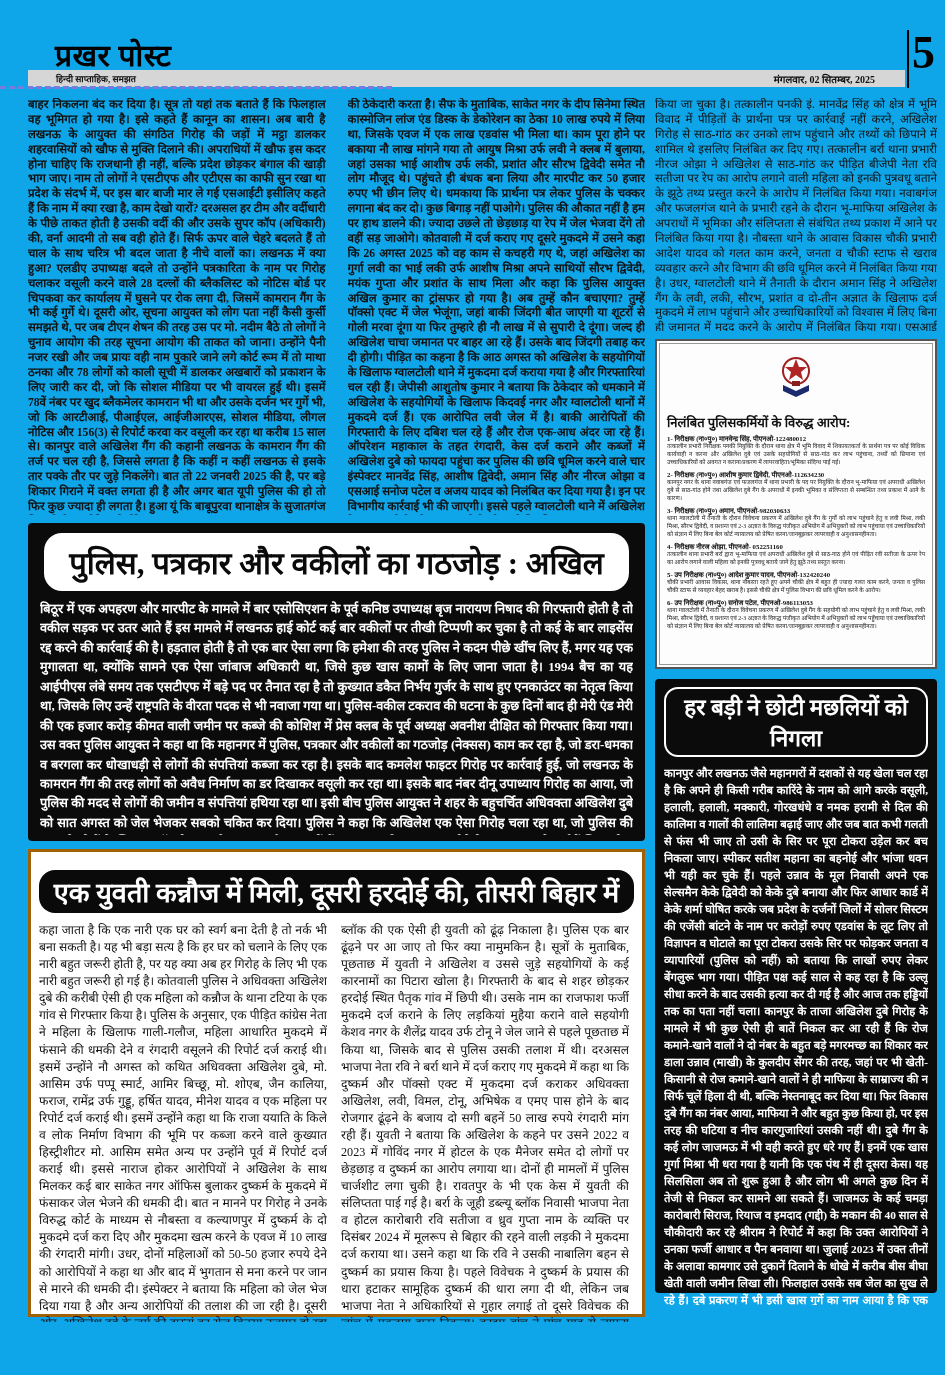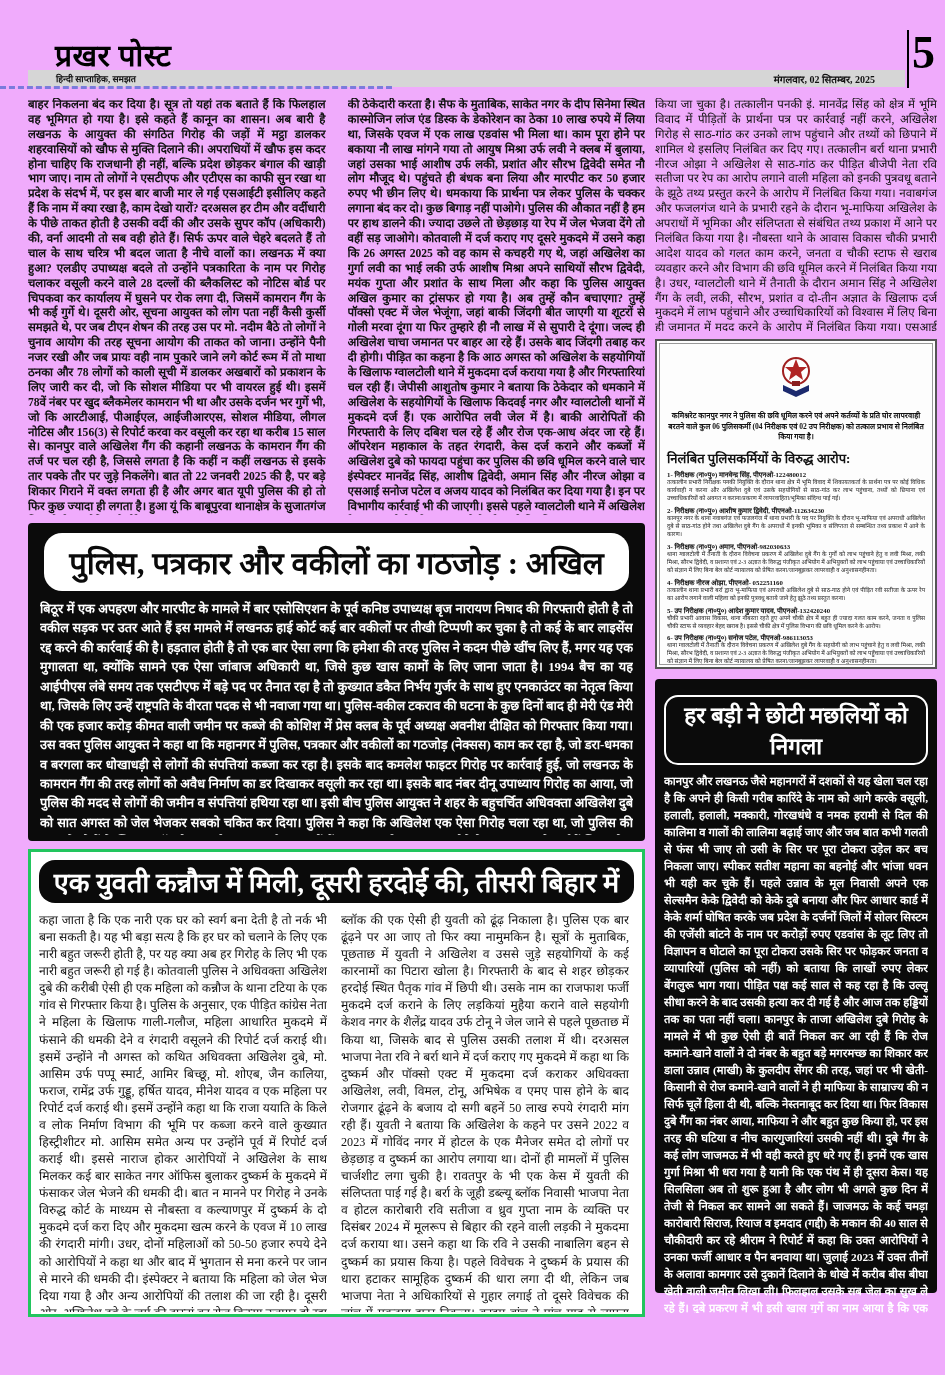--- a/index.html
+++ b/index.html
@@ -1,17 +1,17 @@
 <!DOCTYPE html>
 <html lang="hi"><head>
 <meta charset="utf-8">
 <style>
   * { margin:0; padding:0; box-sizing:border-box; }
   body { background:#888; font-family:"Liberation Serif","DejaVu Serif",serif; }
-  .page { position:relative; width:945px; height:1375px; margin:0 auto; background:#f0abfc; overflow:hidden; }
+  .page { position:relative; width:945px; height:1375px; margin:0 auto; background:#0ea5e9; overflow:hidden; }
 
   
   .header { position:absolute; left:0; top:0; width:945px; height:100px; }
   .masthead { position:absolute; left:55px; top:34px; font-size:30px; font-weight:bold; color:#000; letter-spacing:0.5px; }
   .graybar { position:absolute; left:28px; top:70px; width:877px; height:17px; background:#d6d6d6; }
   .tagline { position:absolute; left:56px; top:72px; font-size:9px; font-weight:bold; color:#111; }
   .section-badge { position:absolute; left:392px; top:62px; width:170px; height:32px; background:#0a0a0a; border-radius:16px; color:#fff; font-size:18px; font-weight:bold; display:flex; align-items:center; justify-content:center; }
   .date { position:absolute; right:70px; top:72px; font-size:10px; font-weight:bold; color:#111; }
   .pageno-wrap { position:absolute; right:10px; top:30px; height:60px; display:flex; align-items:flex-start; }
   .pageno-rule { width:2px; height:58px; background:#000; margin-right:3px; }
@@ -40,27 +40,27 @@
   .notice-name { font-size:6.8px; font-weight:bold; color:#111; }
   .notice-detail { font-size:5.9px; line-height:1.35; color:#222; text-align:justify; }
 
   
   .blackbox { background:#0b0b0b; border-radius:4px; padding:10px 12px; }
   .nexus { margin-top:8px; height:318px; }
   .nexus-headpill { background:#fff; border-radius:18px; margin:0 4px; padding:8px 10px; text-align:center; font-size:31px; font-weight:bold; color:#0a0a0a; }
   .nexus-body { margin-top:9px; color:#fff; font-weight:bold; font-size:12.8px; line-height:1.52; text-align:justify; height:235px; overflow:hidden; }
 
   
-  .girlbox { margin-top:8px; border:3px solid #22c55e; height:468px; padding:8px 8px; background:#fff; }
+  .girlbox { margin-top:8px; border:3px solid #a16207; height:468px; padding:18px 8px; background:#fff; }
   .girl-headpill { background:#0a0a0a; border-radius:16px; padding:3px 8px; text-align:center; font-size:27px; font-weight:bold; color:#fff; }
   .girl-cols { display:flex; gap:14px; margin-top:9px; height:400px; }
   .girl-cols .coltext { width:288px; height:400px; font-size:12.2px; line-height:1.4; }
 
   
-  .fish { margin-top:10px; height:614px; padding:16px 9px; }
+  .fish { margin-top:10px; height:614px; padding:8px 9px; }
   .fish-headpill { border:2px solid #fff; border-radius:14px; padding:2px 6px; text-align:center; font-size:22.5px; font-weight:bold; color:#fff; background:#0b0b0b; }
   .fish-body { margin-top:8px; color:#fff; font-weight:bold; font-size:11.4px; line-height:1.49; text-align:justify; height:540px; overflow:hidden; }
 </style>
 </head>
 <body>
 
 <div class="page">
 
   <div class="header">
     <div class="masthead">प्रखर पोस्ट</div>
@@ -102,21 +102,20 @@
       </div>
 
       <div class="notice">
         <div class="notice-inner">
           <svg class="notice-logo" width="52" height="56" viewBox="0 0 52 56">
             <circle cx="26" cy="20" r="13" fill="none" stroke="#a02020" stroke-width="2"></circle>
             <path d="M26 8 L29 16 L37 16 L31 21 L33 29 L26 24 L19 29 L21 21 L15 16 L23 16 Z" fill="#b02525"></path>
             <path d="M13 34 L26 40 L39 34 L39 40 L26 46 L13 40 Z" fill="#1c2a6e"></path>
             <rect x="22" y="30" width="8" height="5" fill="#8a1d1d"></rect>
           </svg>
-          <div class="notice-intro">कमिश्नरेट कानपुर नगर ने पुलिस की छवि धूमिल करने एवं अपने कर्तव्यों के प्रति घोर लापरवाही बरतने वाले कुल 06 पुलिसकर्मी (04 निरीक्षक एवं 02 उप निरीक्षक) को तत्काल प्रभाव से निलंबित किया गया है।</div>
           <div class="notice-chargehead">निलंबित पुलिसकर्मियों के विरुद्ध आरोप:</div>
 
           <div class="notice-item">
             <div class="notice-name"><span>1-</span> <span>निरीक्षक (ना०पु०) मानवेन्द्र सिंह, पीएनओ-122480012</span></div>
             <div class="notice-detail">तत्कालीन प्रभारी निरीक्षक पनकी नियुक्ति के दौरान थाना क्षेत्र में भूमि विवाद में शिकायतकर्ता के प्रार्थना पत्र पर कोई विधिक कार्यवाही न करना और अखिलेश दुबे एवं उसके सहयोगियों से साठ-गांठ कर लाभ पहुंचाना, तथ्यों को छिपाना एवं उच्चाधिकारियों को अवगत न कराना/प्रकरण में लापरवाहिता/भूमिका संदिग्ध पाई गई।</div>
           </div>
           <div class="notice-item">
             <div class="notice-name"><span>2-</span> <span>निरीक्षक (ना०पु०) आशीष कुमार द्विवेदी, पीएनओ-112634230</span></div>
             <div class="notice-detail">कानपुर नगर के थाना नवाबगंज एवं फजलगंज में थाना प्रभारी के पद पर नियुक्ति के दौरान भू-माफिया एवं अपराधी अखिलेश दुबे से साठ-गांठ होने तथा अखिलेश दुबे गैंग के अपराधों में इनकी भूमिका व संलिप्तता से सम्बन्धित तथ्य प्रकाश में आने के कारण।</div>
           </div>

